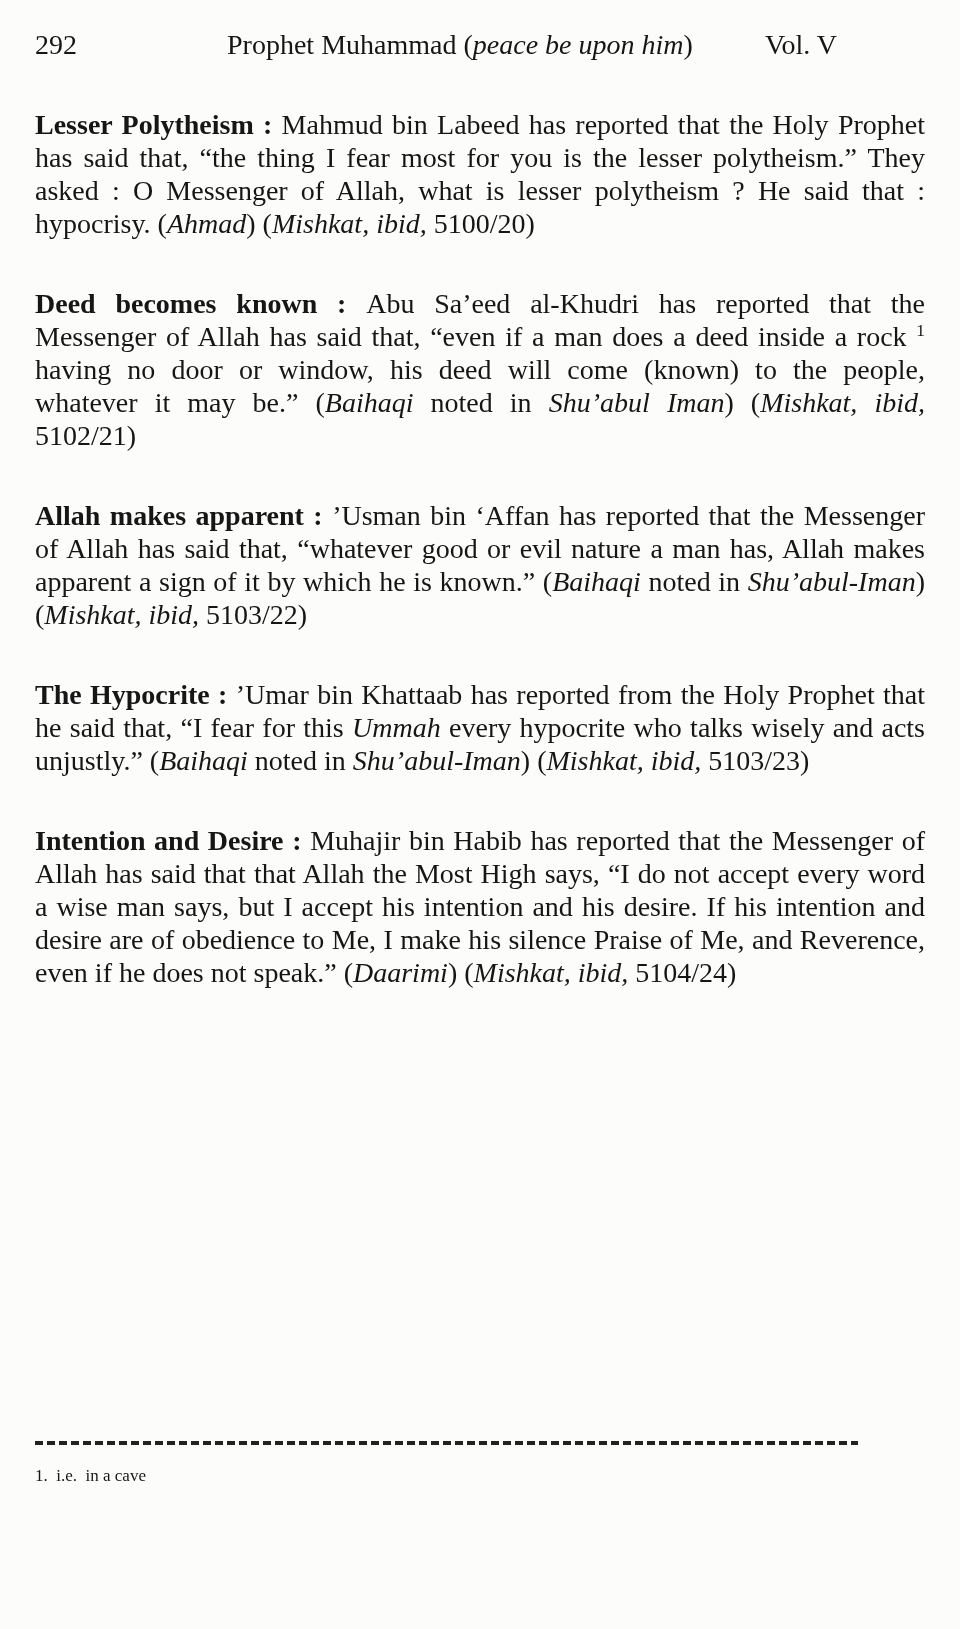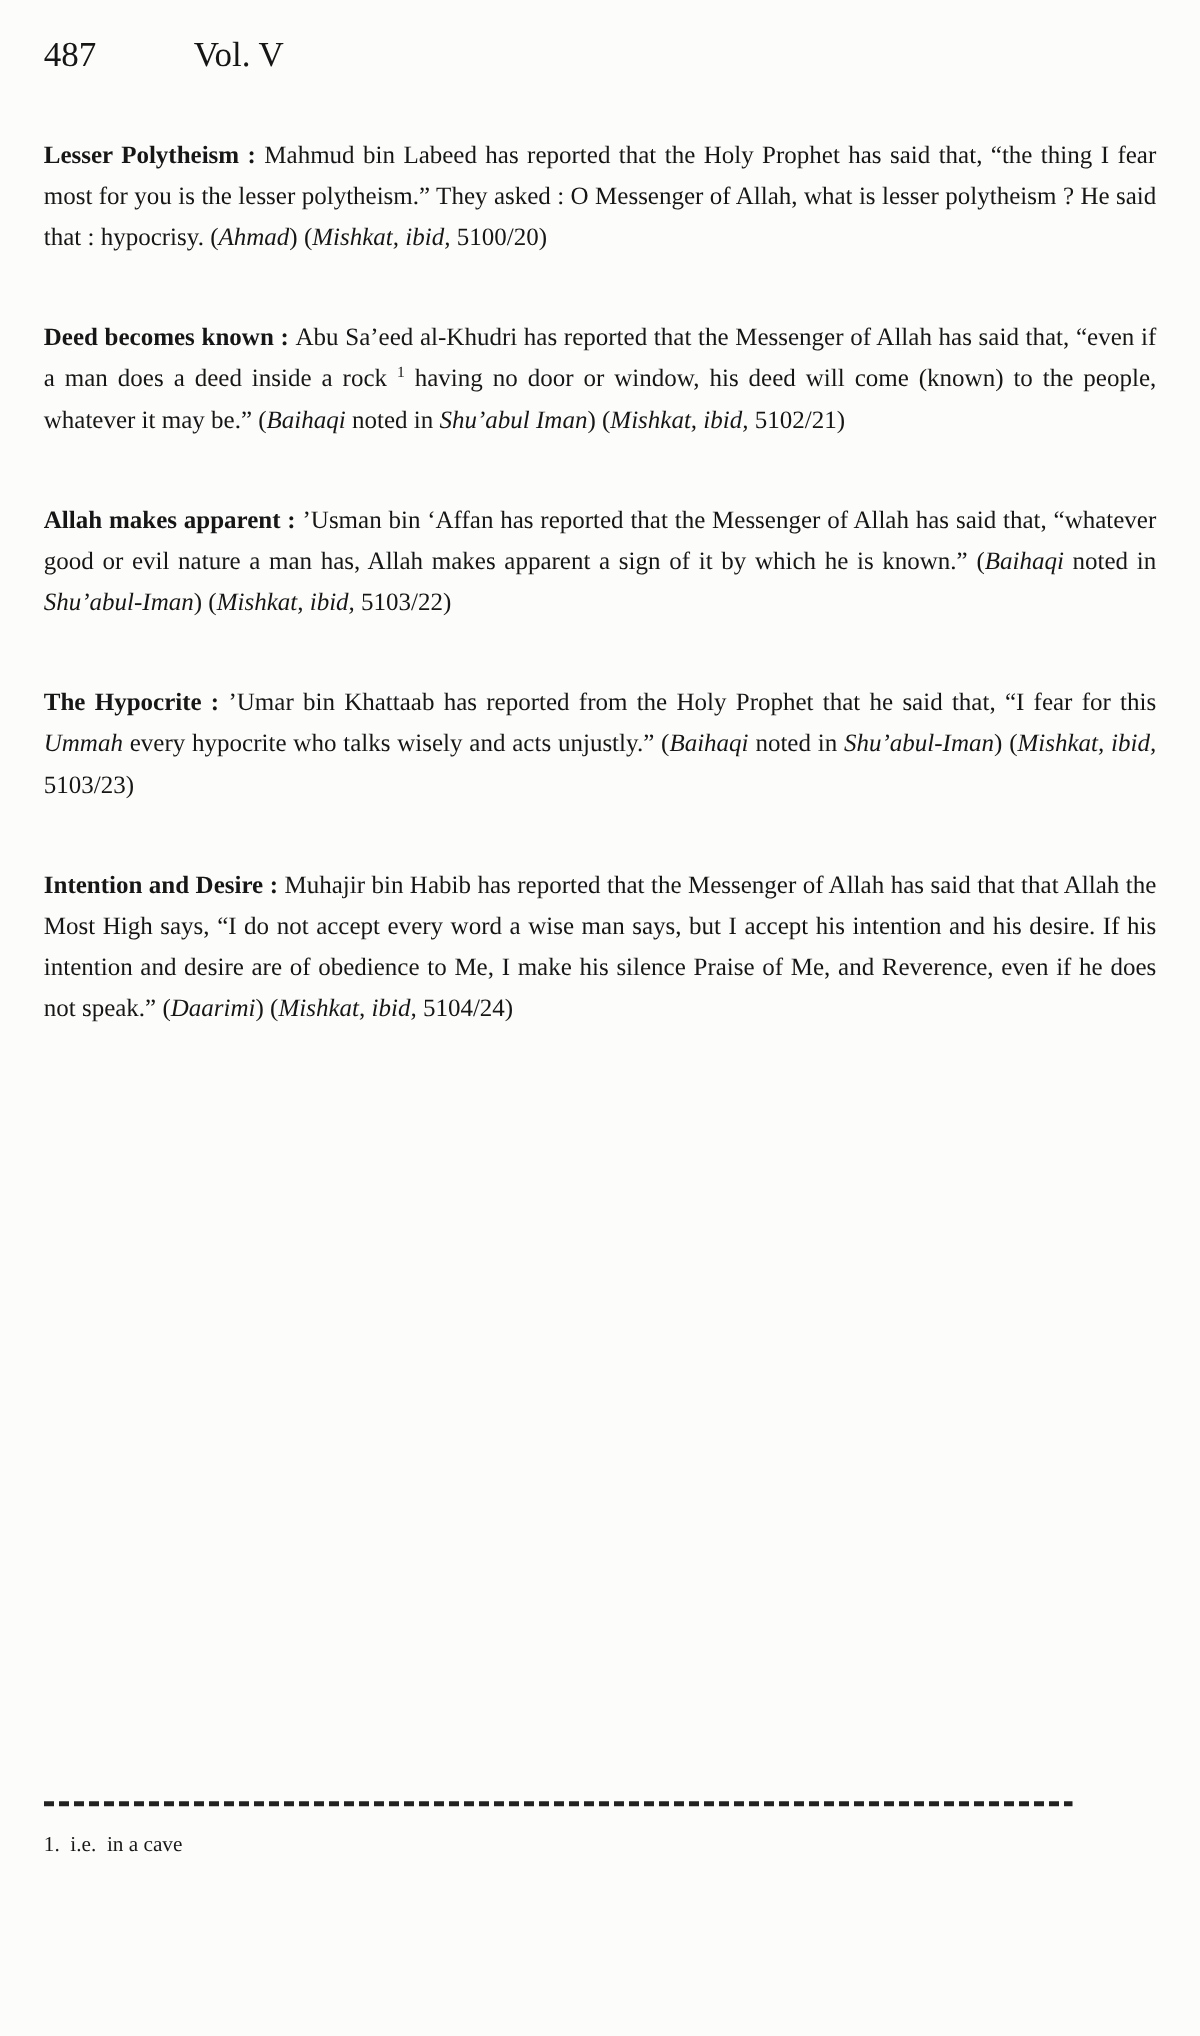--- a/index.html
+++ b/index.html
@@ -20,21 +20,21 @@
     align-items: baseline;
     font-size: 28px;
     line-height: 33px;
     margin-bottom: 47px;
   }
   .page-number { min-width: 120px; text-align: left; }
   .page-title  { flex: 1; text-align: center; }
   .volume-label { min-width: 72px; margin-right: 88px; text-align: right; white-space: nowrap; }
 
   .page-body p {
-    font-size: 20px;
+    font-size: 28px;
     line-height: 33px;
     text-align: justify;
     margin: 0 0 47px 0;
   }
   .page-body p:last-child { margin-bottom: 0; }
 
   .seg-n  { font-style: normal; font-weight: normal; }
   .seg-b  { font-weight: bold; }
   .seg-i  { font-style: italic; }
   .seg-sup { vertical-align: super; font-size: 0.62em; line-height: 0; }
@@ -51,21 +51,22 @@
     line-height: 30px;
     white-space: pre-wrap;
   }
 </style>
 </head>
 <body>
 
 <div class="page">
 
   <header class="page-header">
-    <span class="page-number">487</span>
+    <span class="page-number">292</span>
+    <span class="page-title"><span class="seg-n">Prophet Muhammad (</span><span class="seg-i">peace be upon him</span><span class="seg-n">)</span></span>
     <span class="volume-label">Vol. V</span>
   </header>
 
   <main class="page-body">
     <p><span class="seg-b">Lesser Polytheism : </span><span class="seg-n">Mahmud bin Labeed has reported that the Holy Prophet has said that, “the thing I fear most for you is the lesser polytheism.” They asked : O Messenger of Allah, what is lesser polytheism ? He said that : hypocrisy. (</span><span class="seg-i">Ahmad</span><span class="seg-n">) (</span><span class="seg-i">Mishkat, ibid,</span><span class="seg-n"> 5100/20)</span></p>
     <p><span class="seg-b">Deed becomes known : </span><span class="seg-n">Abu Sa’eed al-Khudri has reported that the Messenger of Allah has said that, “even if a man does a deed inside a rock </span><span class="seg-sup">1</span><span class="seg-n"> having no door or window, his deed will come (known) to the people, whatever it may be.” (</span><span class="seg-i">Baihaqi</span><span class="seg-n"> noted in </span><span class="seg-i">Shu’abul Iman</span><span class="seg-n">) (</span><span class="seg-i">Mishkat, ibid,</span><span class="seg-n"> 5102/21)</span></p>
     <p><span class="seg-b">Allah makes apparent : </span><span class="seg-n">’Usman bin ‘Affan has reported that the Messenger of Allah has said that, “whatever good or evil nature a man has, Allah makes apparent a sign of it by which he is known.” (</span><span class="seg-i">Baihaqi</span><span class="seg-n"> noted in </span><span class="seg-i">Shu’abul-Iman</span><span class="seg-n">) (</span><span class="seg-i">Mishkat, ibid,</span><span class="seg-n"> 5103/22)</span></p>
     <p><span class="seg-b">The Hypocrite : </span><span class="seg-n">’Umar bin Khattaab has reported from the Holy Prophet that he said that, “I fear for this </span><span class="seg-i">Ummah</span><span class="seg-n"> every hypocrite who talks wisely and acts unjustly.” (</span><span class="seg-i">Baihaqi</span><span class="seg-n"> noted in </span><span class="seg-i">Shu’abul-Iman</span><span class="seg-n">) (</span><span class="seg-i">Mishkat, ibid,</span><span class="seg-n"> 5103/23)</span></p>
     <p><span class="seg-b">Intention and Desire : </span><span class="seg-n">Muhajir bin Habib has reported that the Messenger of Allah has said that that Allah the Most High says, “I do not accept every word a wise man says, but I accept his intention and his desire. If his intention and desire are of obedience to Me, I make his silence Praise of Me, and Reverence, even if he does not speak.” (</span><span class="seg-i">Daarimi</span><span class="seg-n">) (</span><span class="seg-i">Mishkat, ibid,</span><span class="seg-n"> 5104/24)</span></p>
   </main>

